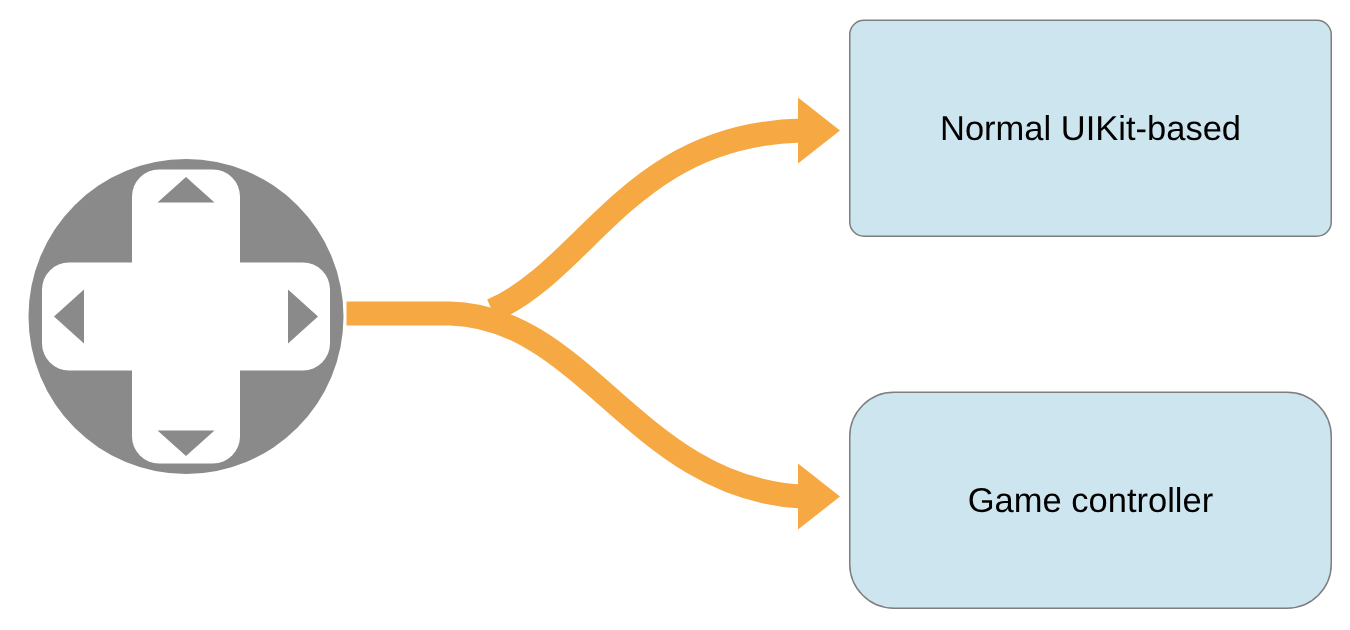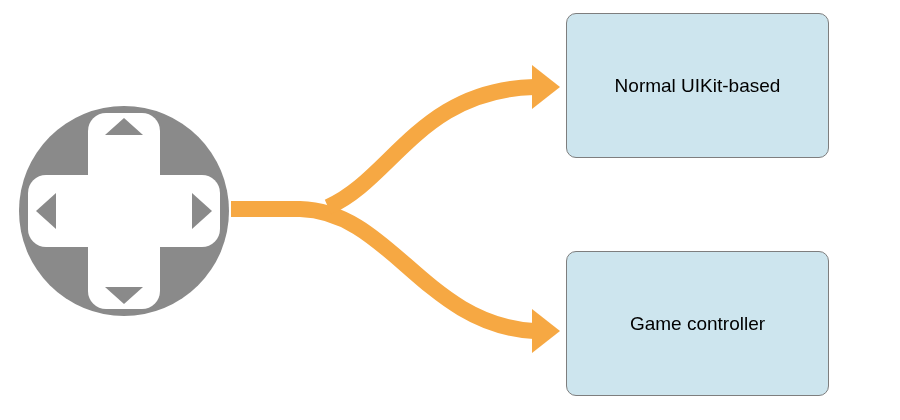--- a/index.html
+++ b/index.html
@@ -16,37 +16,37 @@
     overflow: hidden;
   }
   .diagram-svg {
     position: absolute;
     left: 0;
     top: 0;
   }
   .flow-box {
     position: absolute;
     left: 566px;
-    width: 263px;
+    width: 322px;
     height: 145px;
     box-sizing: border-box;
     border: 1.5px solid #7e7e7e;
     border-radius: 10px;
     background: #cde5ee;
     display: flex;
     flex-direction: column;
     justify-content: center;
     align-items: center;
     text-align: left;
-    font-size: 19px;
+    font-size: 23px;
     line-height: 29px;
     color: #000000;
   }
   .flow-box.top { top: 13px; }
-  .flow-box.bottom { top: 251px; }
+  .flow-box.bottom { top: 261px; border-radius: 30px; }
 </style>
 </head>
 <body>
 
 <div class="canvas">
 
   <svg class="diagram-svg" width="900" height="420" viewBox="0 0 900 420">
 
     <g>
       <circle cx="124" cy="211" r="105" fill="#8A8A8A"></circle>

